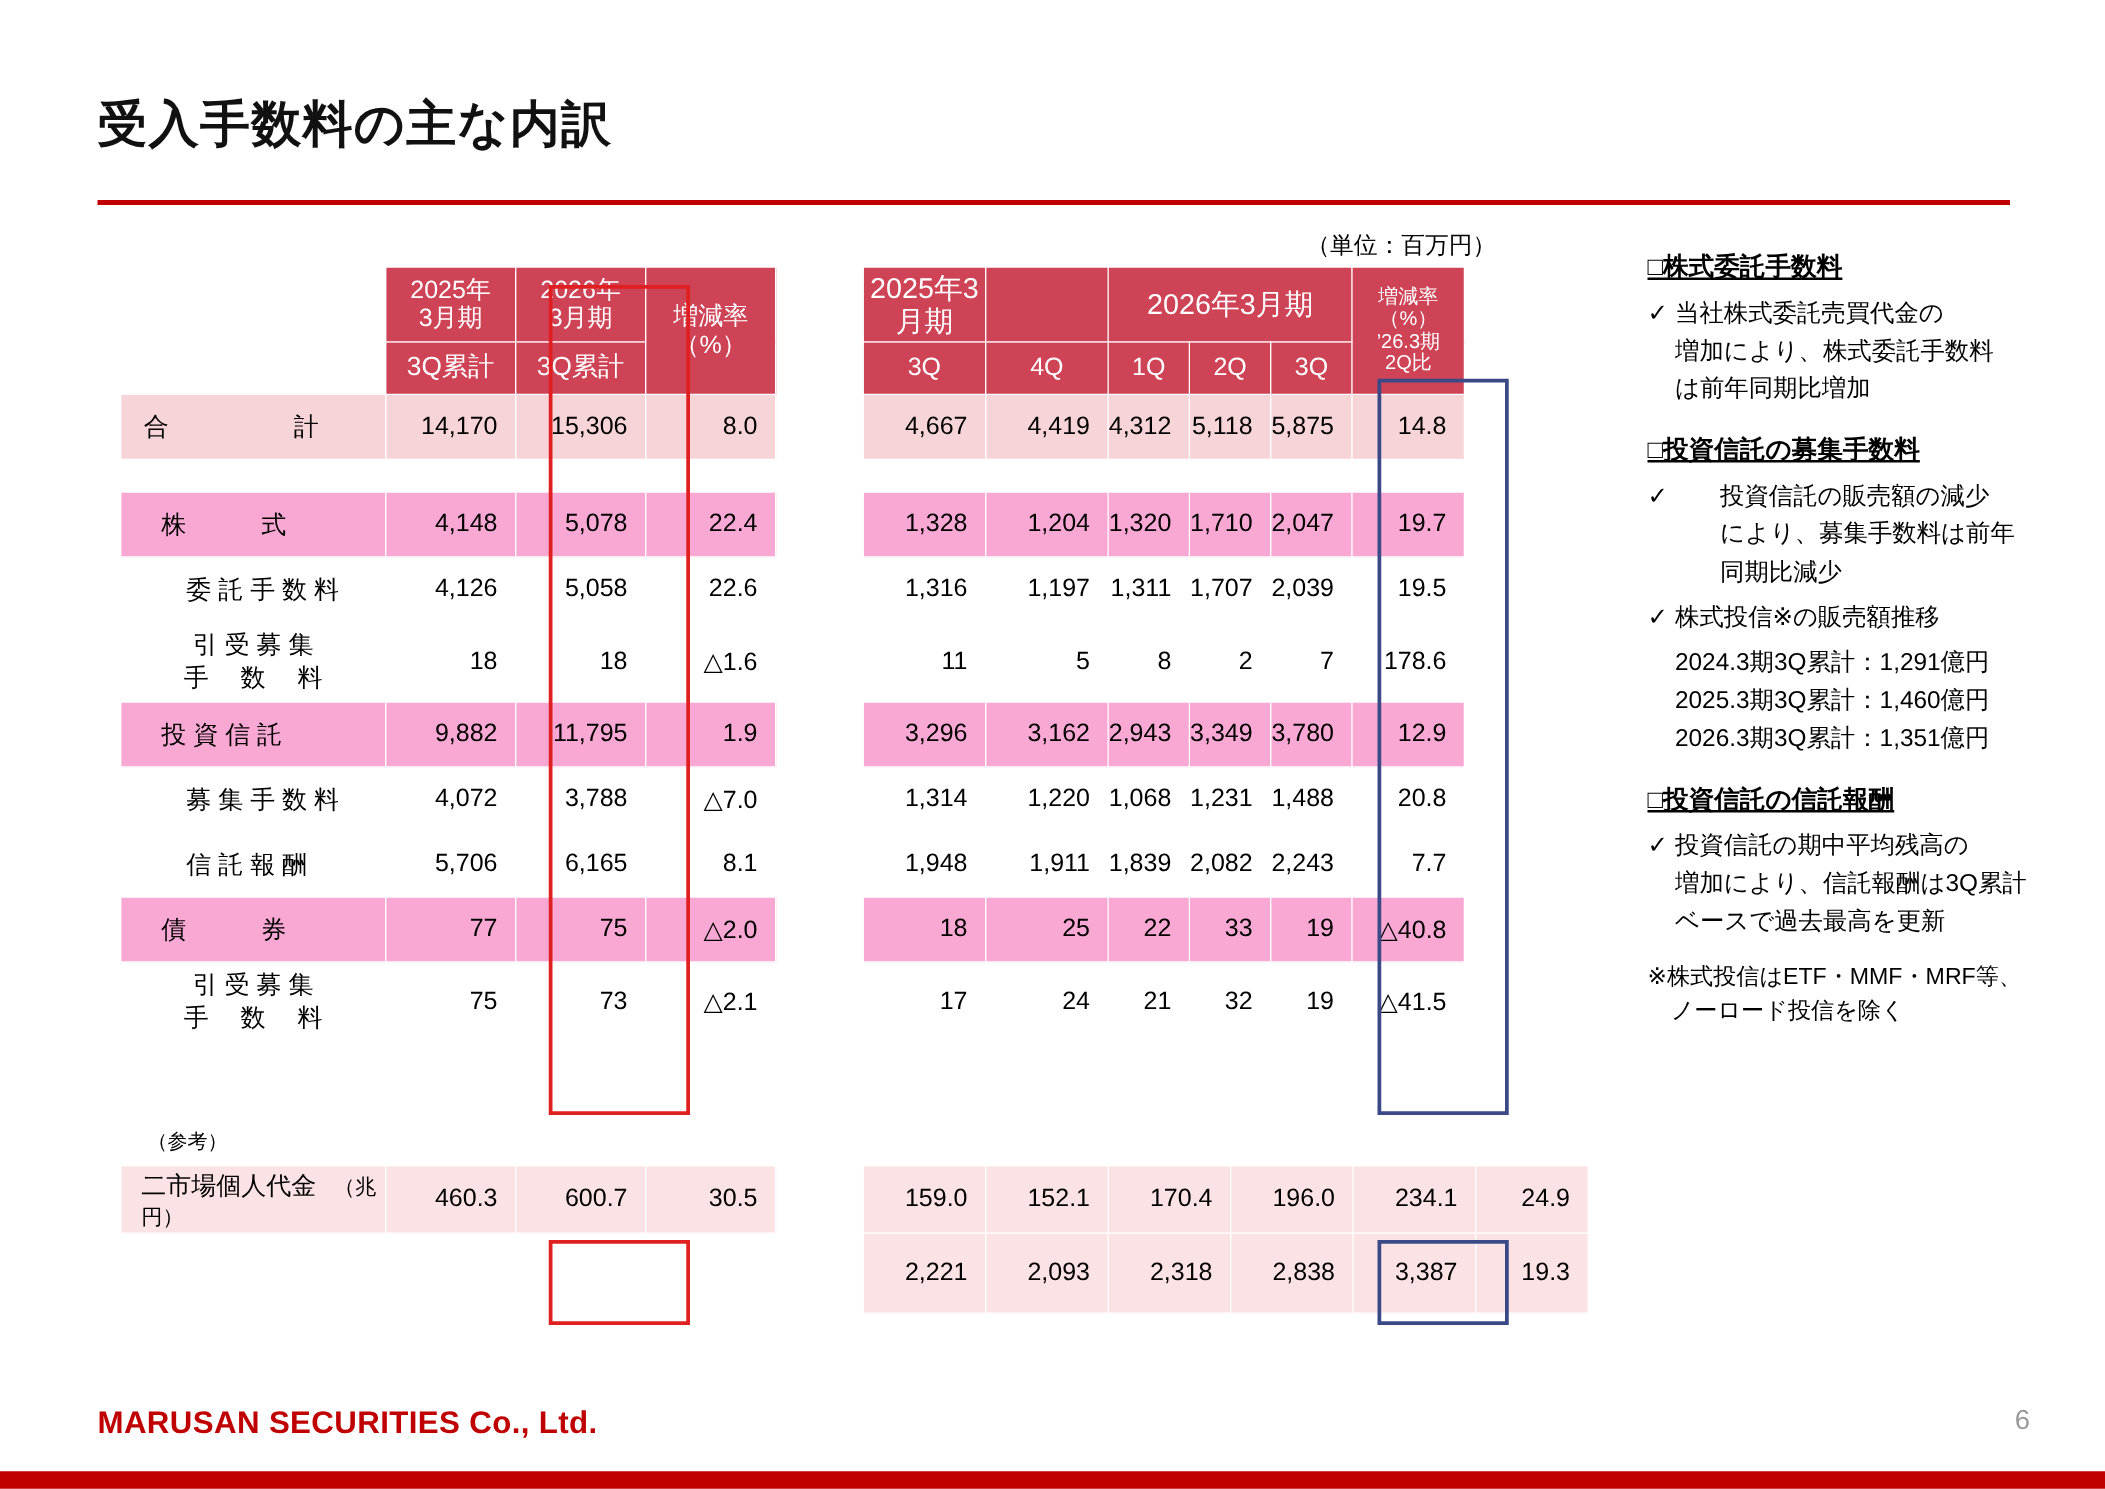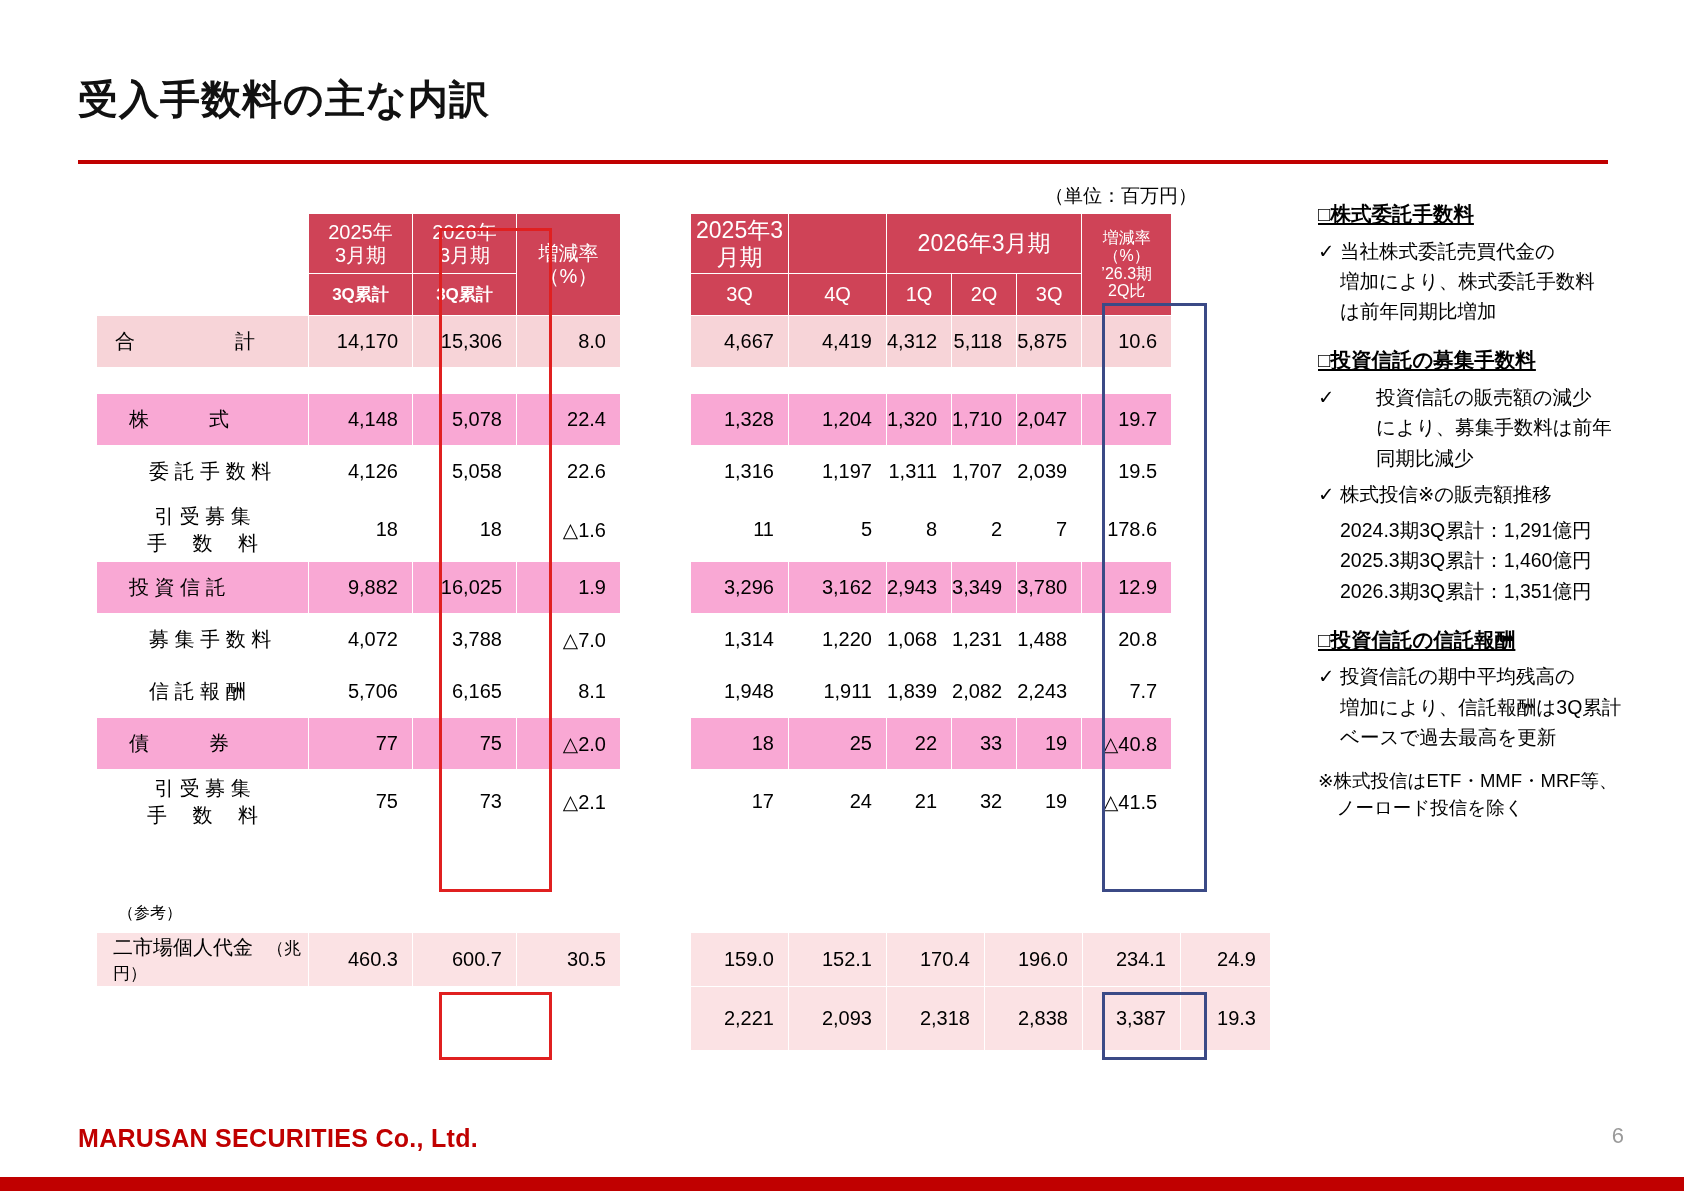--- a/index.html
+++ b/index.html
@@ -49,21 +49,21 @@
   }
 
   
   .hdr {
     background: #cf4357;
     color: #ffffff;
     font-size: 20px;
     line-height: 1.15;
     font-weight: normal;
   }
-  .hdr.sub { font-size: 17px; font-weight: bold; }
+  .hdr.sub { font-size: 21px; }
   .hdr.big { font-size: 23px; }
   .hdr.tiny { font-size: 16px; line-height: 1.1; }
 
   
   .c-pinklight { background: #f7d4d8; }
   .c-grey { background: #f9a8d4; }
   .c-white { background: #ffffff; }
   .c-pinkpale { background: #fbe2e4; }
 
   .num { text-align: right; padding-right: 14px; }
@@ -201,21 +201,21 @@
   <tr style="height:64px;">
     <td class="c-white" style="text-align:center;font-size:20px;line-height:1.35;">引 受 募 集<br>手 　数 　料</td>
     <td class="num c-white">18</td>
     <td class="num c-white">18</td>
     <td class="num c-white">△1.6</td>
   </tr>
 
   <tr style="height:52px;">
     <td class="lbl-sp c-grey spread" style="padding-right:48px;">投 資 信 託</td>
     <td class="num c-grey">9,882</td>
-    <td class="num c-grey">16,025</td>
+    <td class="num c-grey">11,795</td>
     <td class="num c-grey">1.9</td>
   </tr>
   <tr style="height:52px;">
     <td class="lbl-sp c-white spread" style="padding-left:52px;padding-right:24px;">募 集 手 数 料</td>
     <td class="num c-white">4,072</td>
     <td class="num c-white">3,788</td>
     <td class="num c-white">△7.0</td>
   </tr>
   <tr style="height:52px;">
     <td class="lbl-sp c-white spread" style="padding-left:52px;padding-right:24px;">信 託 報 酬</td>
@@ -258,21 +258,21 @@
     <td class="hdr">2Q</td>
     <td class="hdr">3Q</td>
   </tr>
 
   <tr style="height:52px;">
     <td class="num c-pinklight">4,667</td>
     <td class="num c-pinklight">4,419</td>
     <td class="num c-pinklight">4,312</td>
     <td class="num c-pinklight">5,118</td>
     <td class="num c-pinklight">5,875</td>
-    <td class="num c-pinklight">10.6</td>
+    <td class="num c-pinklight">14.8</td>
   </tr>
   <tr style="height:26px;">
     <td colspan="6" style="border:none;background:#fff;"></td>
   </tr>
 
   <tr style="height:52px;">
     <td class="num c-grey">1,328</td>
     <td class="num c-grey">1,204</td>
     <td class="num c-grey">1,320</td>
     <td class="num c-grey">1,710</td>

